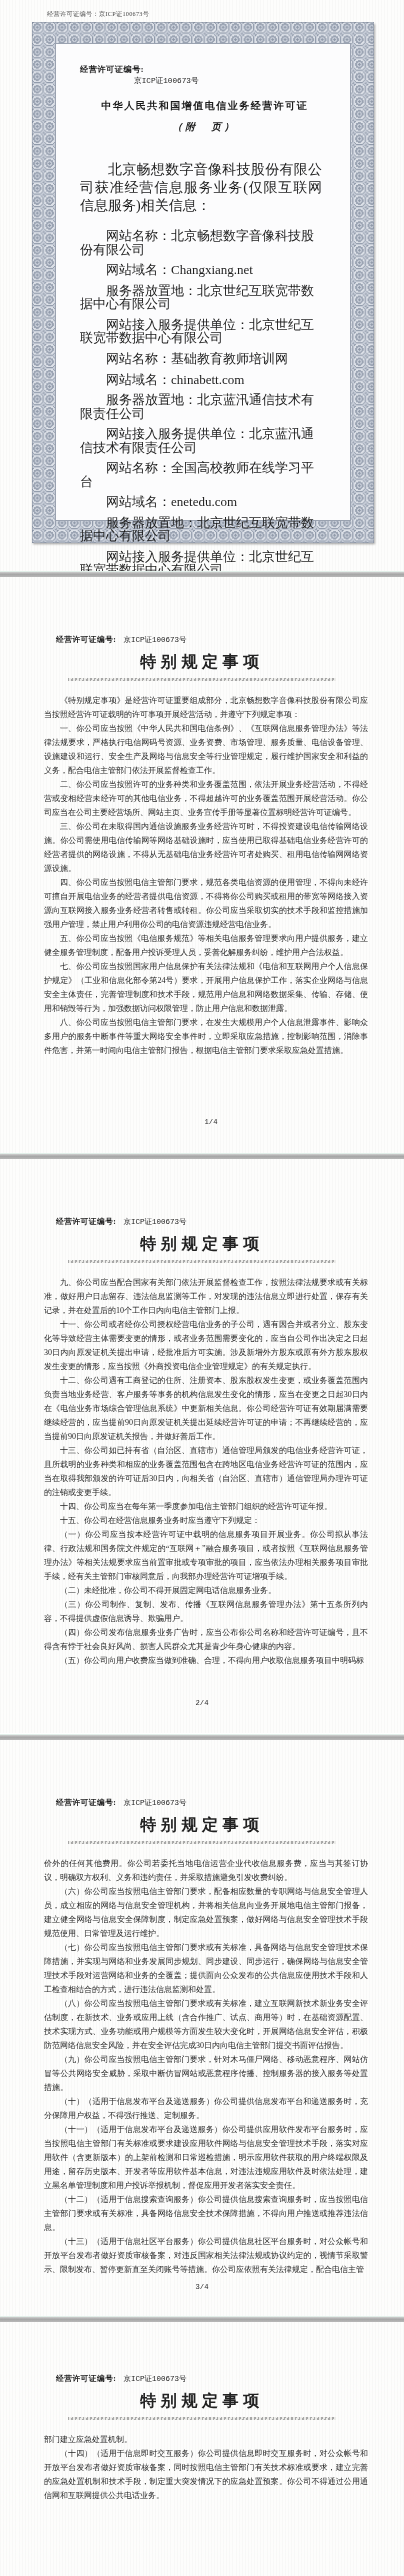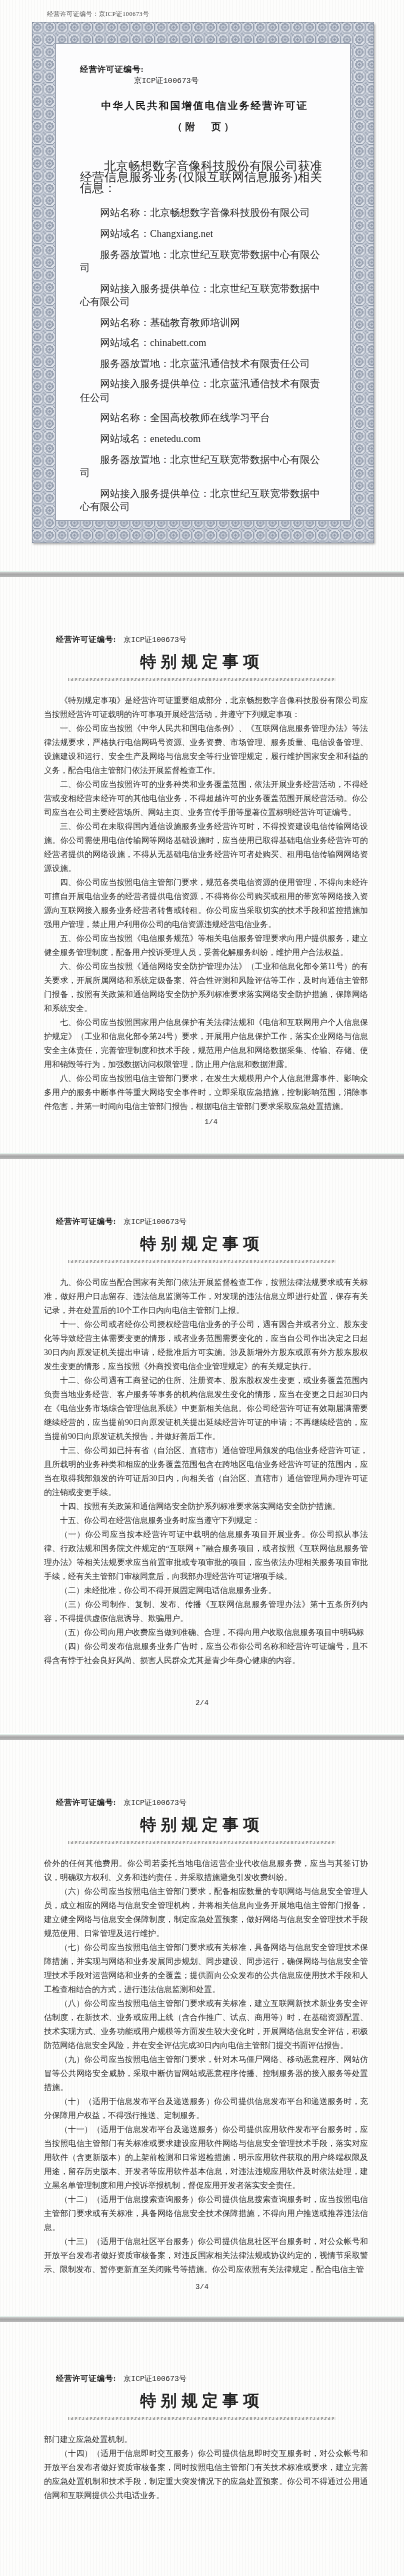--- a/index.html
+++ b/index.html
@@ -35,28 +35,28 @@
     position:absolute;top:21.6px;left:23px;right:23px;bottom:21.6px;
     background:#fcfcfd;border:0.5px solid #9aa2b0;
     padding:19.6px 20.6px 0 24px;box-sizing:border-box;
   }
   .cert-no-label{font-size:8.2px;font-weight:bold;letter-spacing:0.5px;}
   .cert-no-value{font-size:7.7px;margin:1px 0 0 54px;font-family:"Liberation Mono","DejaVu Sans Mono",monospace;}
   .cert-title{
     margin-top:13.4px;text-align:center;font-size:10px;font-weight:bold;
     letter-spacing:1.5px;
   }
-  .cert-subtitle{margin-top:8.2px;text-align:center;font-size:9.8px;font-weight:bold;letter-spacing:3.1px;}
+  .cert-subtitle{margin-top:8.2px;text-align:center;font-size:9.8px;font-weight:bold;letter-spacing:3.1px;font-style:italic;}
   .cert-intro{
-    margin-top:27px;font-size:12px;line-height:11px;text-indent:2em;
+    margin-top:27px;font-size:14px;line-height:18px;text-indent:2em;
     max-width:242px;text-align:justify;
   }
   .cert-fields{margin-top:5.2px;}
   .cert-fields p{
-    margin:7.2px 0 0 0;font-size:10px;line-height:13.4px;text-indent:2em;
+    margin:7.2px 0 0 0;font-size:13px;line-height:13.4px;text-indent:2em;
     max-width:242px;
   }
   
   .prov-header{padding:58px 8px 0 56px;font-size:7.7px;}
   .prov-header .lbl{font-weight:bold;letter-spacing:0.5px;}
   .prov-header .num{margin-left:5.2px;font-family:"Liberation Mono","DejaVu Sans Mono",monospace;font-size:7.5px;}
   .prov-title{
     margin-top:7.2px;text-align:center;font-size:16px;font-weight:bold;
     letter-spacing:4.6px;color:#222;
   }
@@ -116,48 +116,47 @@
     </div>
     <div class="prov-title">特别规定事项</div>
     <div class="title-rule"></div>
     <div class="prov-body">
         <p>《特别规定事项》是经营许可证重要组成部分，北京畅想数字音像科技股份有限公司应当按照经营许可证载明的许可事项开展经营活动，并遵守下列规定事项：</p>
         <p>一、你公司应当按照《中华人民共和国电信条例》、《互联网信息服务管理办法》等法律法规要求，严格执行电信网码号资源、业务资费、市场管理、服务质量、电信设备管理、设施建设和运行、安全生产及网络与信息安全等行业管理规定，履行维护国家安全和利益的义务，配合电信主管部门依法开展监督检查工作。</p>
         <p>二、你公司应当按照许可的业务种类和业务覆盖范围，依法开展业务经营活动，不得经营或变相经营未经许可的其他电信业务，不得超越许可的业务覆盖范围开展经营活动。你公司应当在公司主要经营场所、网站主页、业务宣传手册等显著位置标明经营许可证编号。</p>
         <p>三、你公司在未取得国内通信设施服务业务经营许可时，不得投资建设电信传输网络设施。你公司需使用电信传输网等网络基础设施时，应当使用已取得基础电信业务经营许可的经营者提供的网络设施，不得从无基础电信业务经营许可者处购买、租用电信传输网网络资源设施。</p>
         <p>四、你公司应当按照电信主管部门要求，规范各类电信资源的使用管理，不得向未经许可擅自开展电信业务的经营者提供电信资源，不得将你公司购买或租用的带宽等网络接入资源向互联网接入服务业务经营者转售或转租。你公司应当采取切实的技术手段和监控措施加强用户管理，禁止用户利用你公司的电信资源违规经营电信业务。</p>
         <p>五、你公司应当按照《电信服务规范》等相关电信服务管理要求向用户提供服务，建立健全服务管理制度，配备用户投诉受理人员，妥善化解服务纠纷，维护用户合法权益。</p>
-        <p>六、你公司应当按照《通信网络安全防护管理办法》（工业和信息化部令第11号）的有关要求，开展所属网络和系统定级备案、符合性评测和风险评估等工作，及时向通信主管部门报备，按照有关政策和通信网络安全防护系列标准要求落实网络安全防护措施，保障网络和系统安全。</p>
         <p>七、你公司应当按照国家用户信息保护有关法律法规和《电信和互联网用户个人信息保护规定》（工业和信息化部令第24号）要求，开展用户信息保护工作，落实企业网络与信息安全主体责任，完善管理制度和技术手段，规范用户信息和网络数据采集、传输、存储、使用和销毁等行为，加强数据访问权限管理，防止用户信息和数据泄露。</p>
         <p>八、你公司应当按照电信主管部门要求，在发生大规模用户个人信息泄露事件、影响众多用户的服务中断事件等重大网络安全事件时，立即采取应急措施，控制影响范围，消除事件危害，并第一时间向电信主管部门报告，根据电信主管部门要求采取应急处置措施。</p>
       </div>
     <div class="page-no" style="bottom:27px;padding-left:9px;">1/4</div>
   </div>
 
   <div class="sep" style="top:1153px;"></div>
 
   <div class="scanpage" style="top:1159px;height:574px;">
     <div class="prov-header">
       <span class="lbl">经营许可证编号:</span>
       <span class="num">京ICP证100673号</span>
     </div>
     <div class="prov-title">特别规定事项</div>
     <div class="title-rule"></div>
     <div class="prov-body">
         <p>九、你公司应当配合国家有关部门依法开展监督检查工作，按照法律法规要求或有关标准，做好用户日志留存、违法信息监测等工作，对发现的违法信息立即进行处置，保存有关记录，并在处置后的10个工作日内向电信主管部门上报。</p>
         <p>十一、你公司或者经你公司授权经营电信业务的子公司，遇有因合并或者分立、股东变化等导致经营主体需要变更的情形，或者业务范围需要变化的，应当自公司作出决定之日起30日内向原发证机关提出申请，经批准后方可实施。涉及新增外方股东或原有外方股东股权发生变更的情形，应当按照《外商投资电信企业管理规定》的有关规定执行。</p>
         <p>十二、你公司遇有工商登记的住所、注册资本、股东股权发生变更，或业务覆盖范围内负责当地业务经营、客户服务等事务的机构信息发生变化的情形，应当在变更之日起30日内在《电信业务市场综合管理信息系统》中更新相关信息。你公司经营许可证有效期届满需要继续经营的，应当提前90日向原发证机关提出延续经营许可证的申请；不再继续经营的，应当提前90日向原发证机关报告，并做好善后工作。</p>
         <p>十三、你公司如已持有省（自治区、直辖市）通信管理局颁发的电信业务经营许可证，且所载明的业务种类和相应的业务覆盖范围包含在跨地区电信业务经营许可证的范围内，应当在取得我部颁发的许可证后30日内，向相关省（自治区、直辖市）通信管理局办理许可证的注销或变更手续。</p>
-        <p>十四、按照有关政策和通信网络安全防护系列标准要求落实网络安全防护措施。</p>
+        <p>十四、你公司应当在每年第一季度参加电信主管部门组织的经营许可证年报。</p>
         <p>十五、你公司在经营信息服务业务时应当遵守下列规定：</p>
         <p>（一）你公司应当按本经营许可证中载明的信息服务项目开展业务。你公司拟从事法律、行政法规和国务院文件规定的“互联网＋”融合服务项目，或者按照《互联网信息服务管理办法》等相关法规要求应当前置审批或专项审批的项目，应当依法办理相关服务项目审批手续，经有关主管部门审核同意后，向我部办理经营许可证增项手续。</p>
         <p>（二）未经批准，你公司不得开展固定网电话信息服务业务。</p>
         <p>（三）你公司制作、复制、发布、传播《互联网信息服务管理办法》第十五条所列内容，不得提供虚假信息诱导、欺骗用户。</p>
+        <p>（四）你公司发布信息服务业务广告时，应当公布你公司名称和经营许可证编号，且不得含有悖于社会良好风尚、损害人民群众尤其是青少年身心健康的内容。</p>
         <p>（五）你公司向用户收费应当做到准确、合理，不得向用户收取信息服务项目中明码标</p>
-        <p>（四）你公司发布信息服务业务广告时，应当公布你公司名称和经营许可证编号，且不得含有悖于社会良好风尚、损害人民群众尤其是青少年身心健康的内容。</p>
       </div>
     <div class="page-no" style="bottom:26px;">2/4</div>
   </div>
 
   <div class="sep" style="top:1734px;"></div>
 
   <div class="scanpage" style="top:1740px;height:576px;">
     <div class="prov-header">
       <span class="lbl">经营许可证编号:</span>
       <span class="num">京ICP证100673号</span>

